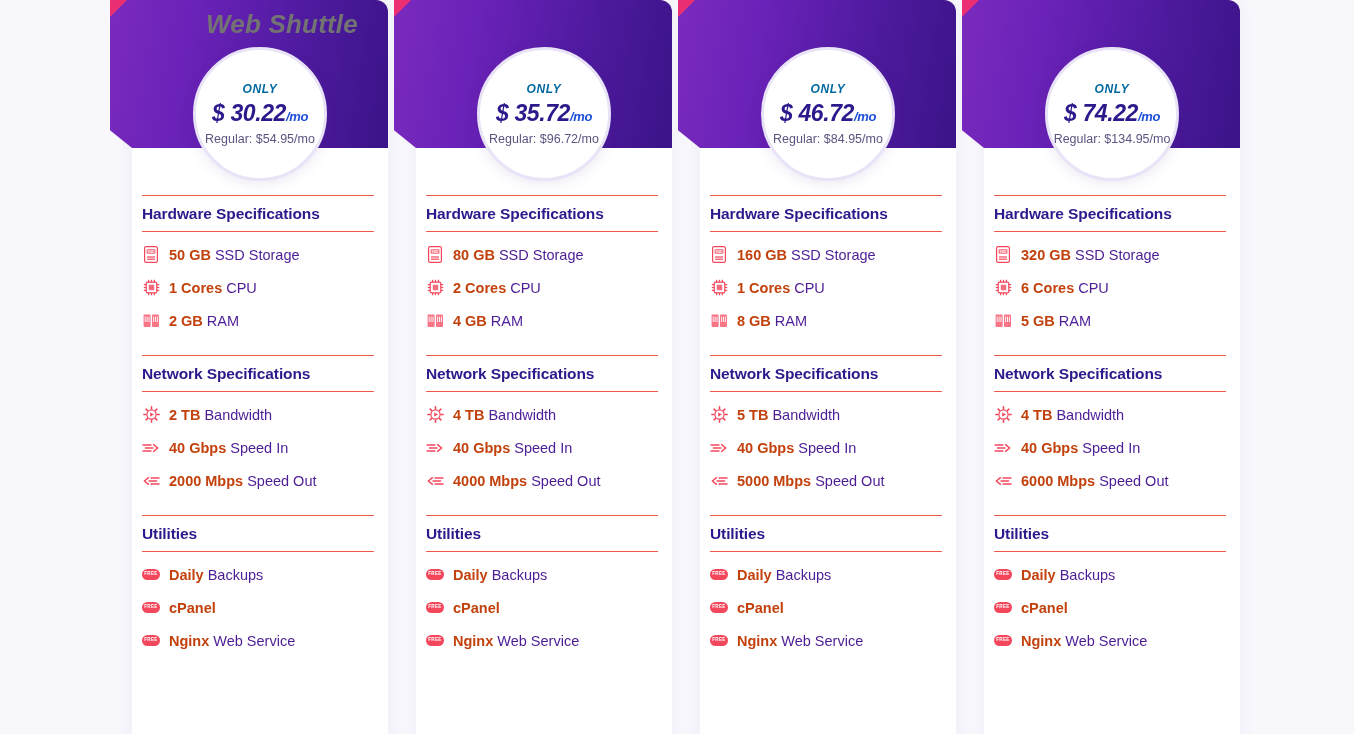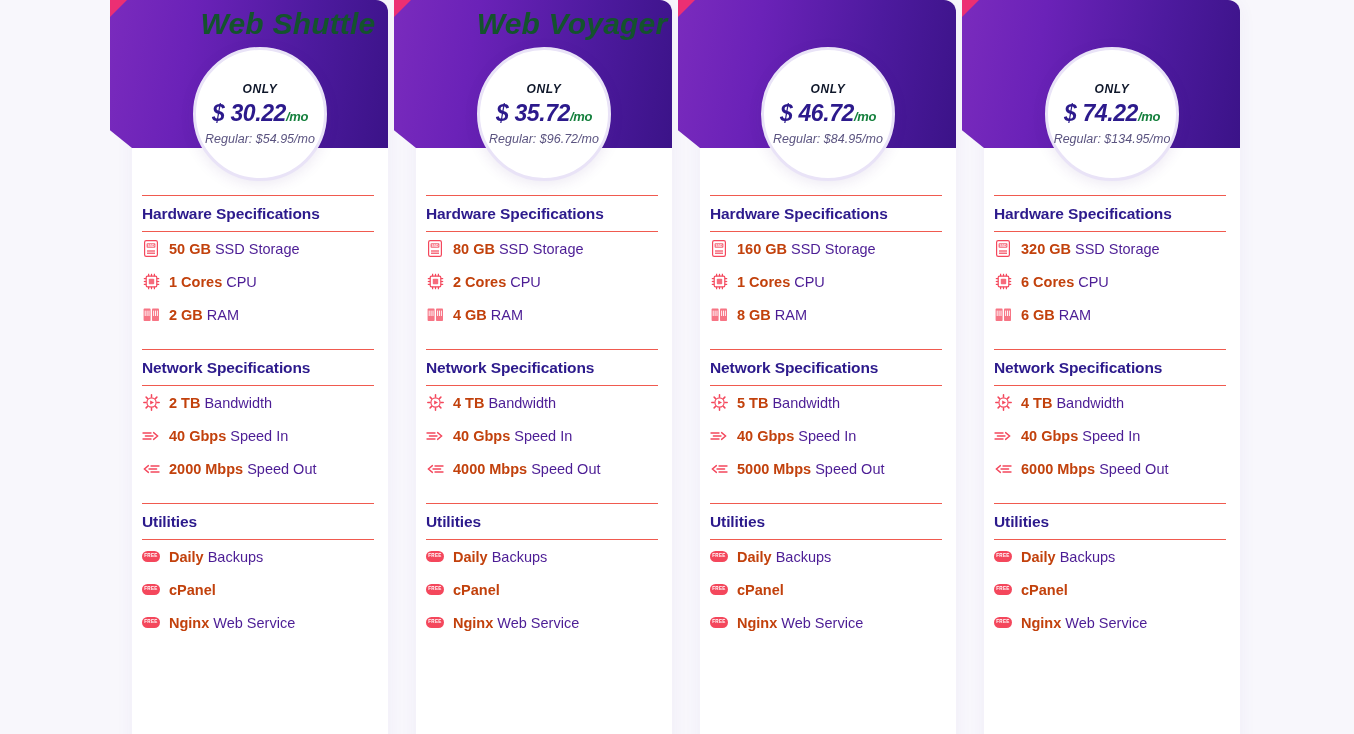--- a/index.html
+++ b/index.html
@@ -59,27 +59,27 @@
     left: 0;
     width: 0;
     height: 0;
     border-top: 17px solid #ec2f73;
     border-right: 17px solid transparent;
   }
 
   .plan-title {
     position: absolute;
     top: 0;
-    left: 28px;
+    left: 22px;
     width: 256px;
     height: 48px;
     line-height: 48px;
     text-align: center;
-    color: #14532d;
-    font-size: 30px;
+    color: #737373;
+    font-size: 26px;
     font-weight: 700;
     font-style: italic;
     letter-spacing: 0.2px;
     z-index: 3;
     white-space: nowrap;
   }
 
   
   .price-circle {
     position: absolute;
@@ -93,68 +93,67 @@
     border: 3px solid #e9e3f7;
     z-index: 5;
     display: flex;
     flex-direction: column;
     align-items: center;
     justify-content: center;
     box-shadow: 0 3px 14px rgba(80, 40, 140, 0.10);
   }
 
   .price-only {
-    color: #0f172a;
+    color: #0369a1;
     font-size: 12px;
     font-weight: 700;
     font-style: italic;
     letter-spacing: 0.6px;
     margin-bottom: 4px;
   }
 
   .price-main {
     color: #2c1a8c;
     font-size: 23px;
     font-weight: 700;
     font-style: italic;
     letter-spacing: -0.4px;
     white-space: nowrap;
   }
 
   .price-main .per {
-    color: #15803d;
+    color: #1d4ed8;
     font-size: 13px;
     font-weight: 700;
     font-style: italic;
   }
 
   .price-regular {
     margin-top: 5px;
     color: #5b5480;
     font-size: 12.5px;
-    font-style: italic;
     white-space: nowrap;
   }
 
   
   .card-body {
     position: relative;
     padding: 195px 14px 0 10px;
     z-index: 2;
   }
 
   .section {
     margin-bottom: 2px;
   }
 
   .section-head {
     border-top: 1px solid #f05a4f;
     border-bottom: 1px solid #f05a4f;
     padding: 9px 0 8px 0;
-    margin-bottom: 0;
+    margin-bottom: 6px;
   }
 
   .section-title {
     color: #2c1a8c;
     font-size: 15.5px;
     font-weight: 700;
     letter-spacing: -0.1px;
   }
 
   .feature-list {
@@ -363,21 +362,20 @@
               <span class="feature-label">Web Service</span>
             </li>
           </ul>
         </div>
       </div>
     </div>
     <div class="plan-card">
       <div class="plan-ribbon">
         <span class="ribbon-fold"></span>
       </div>
-      <div class="plan-title">Web Voyager</div>
       <div class="price-circle">
         <div class="price-only">ONLY</div>
         <div class="price-main"><span>$ 35.72</span><span class="per">/mo</span></div>
         <div class="price-regular">Regular: $96.72/mo</div>
       </div>
       <div class="card-body">
         <div class="section">
           <div class="section-head">
             <div class="section-title">Hardware Specifications</div>
           </div>
@@ -733,21 +731,21 @@
                   <g stroke="#ffffff" stroke-width="0.9">
                     <line x1="2.2" y1="3.6" x2="2.2" y2="9"></line>
                     <line x1="4.1" y1="3.6" x2="4.1" y2="9"></line>
                     <line x1="6" y1="3.6" x2="6" y2="9"></line>
                     <line x1="10.6" y1="3.6" x2="10.6" y2="9"></line>
                     <line x1="12.5" y1="3.6" x2="12.5" y2="9"></line>
                     <line x1="14.4" y1="3.6" x2="14.4" y2="9"></line>
                   </g>
                 </svg>
               </span>
-              <span class="feature-val">6 GB</span>
+              <span class="feature-val">5 GB</span>
               <span class="feature-label">RAM</span>
             </li>
           </ul>
         </div>
         <div class="section">
           <div class="section-head">
             <div class="section-title">Network Specifications</div>
           </div>
           <ul class="feature-list">
             <li class="feature-item">

